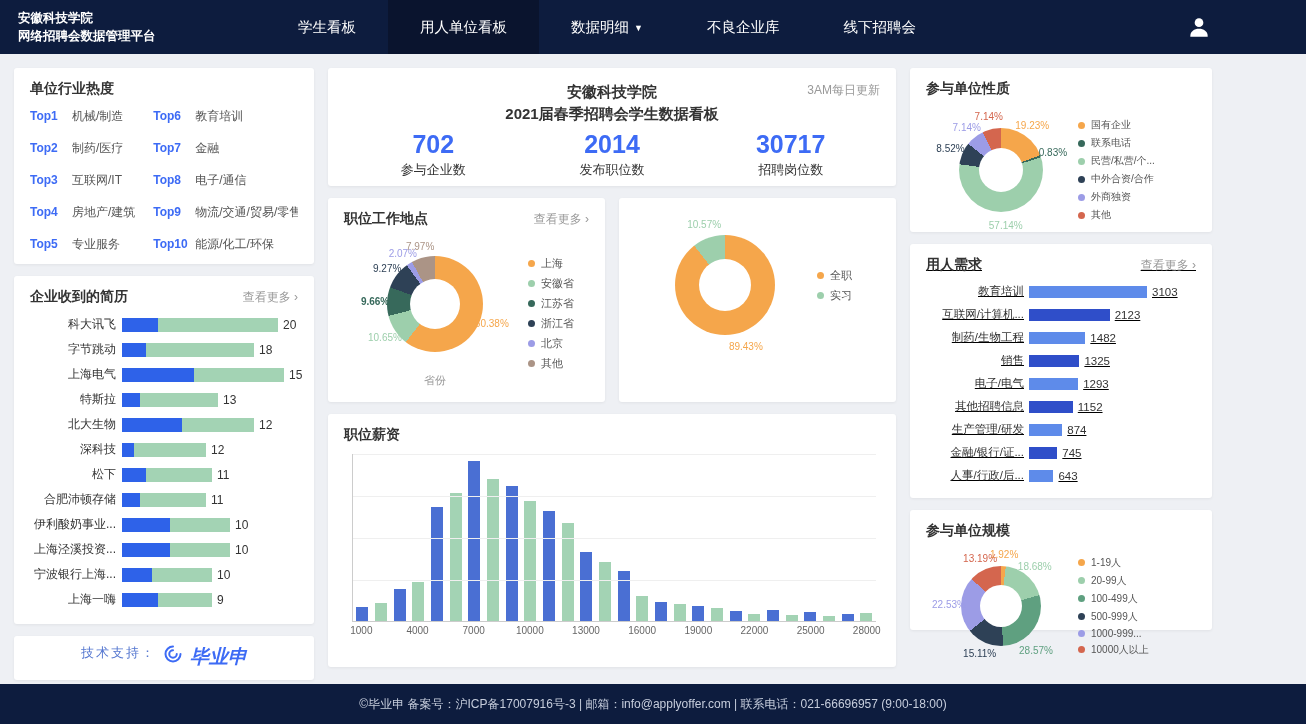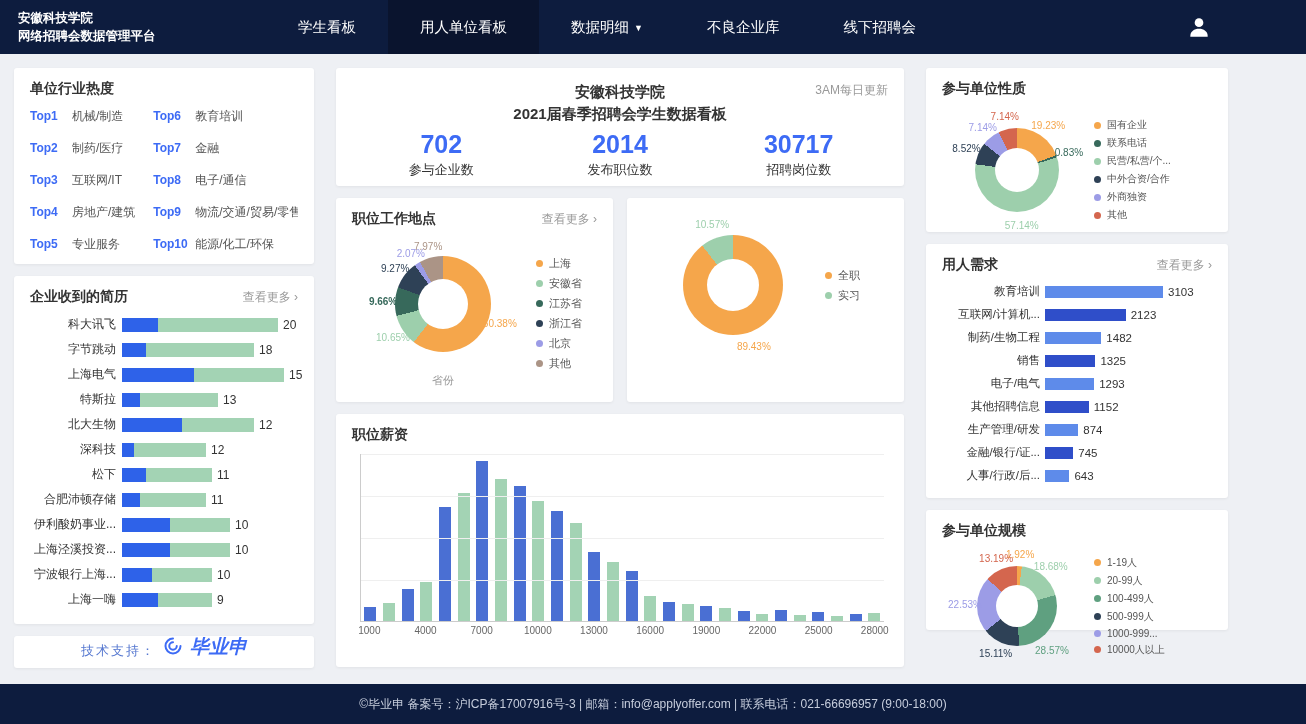--- a/index.html
+++ b/index.html
@@ -14,21 +14,21 @@
   .navbar { height:54px; background:#0d1c3e; display:flex; align-items:stretch; color:#fff; flex-shrink:0; }
   .logo { padding:9px 0 0 18px; width:218px; }
   .logo div { font-size:12.5px; font-weight:bold; line-height:1.45; white-space:nowrap; }
   .nav-items { display:flex; margin-left:48px; }
   .nav-item { padding:0 32px; line-height:54px; font-size:14.5px; cursor:pointer; white-space:nowrap; }
   .nav-item.active { background:#0a142e; }
   .caret { font-size:9px; margin-left:5px; vertical-align:1px; }
   .navbar-right { margin-left:auto; display:flex; align-items:center; padding-right:92px; }
   .avatar { width:30px; height:30px; border-radius:50%; display:flex; align-items:center; justify-content:center; cursor:pointer; }
   
-  .main { flex:1; display:flex; gap:22px; padding:14px 0 0 14px; align-items:flex-start; overflow:hidden; }
+  .main { flex:1; display:flex; gap:14px; padding:14px 0 0 14px; align-items:flex-start; overflow:hidden; }
   .col-left  { width:300px; display:flex; flex-direction:column; gap:12px; }
   .col-mid   { width:568px; display:flex; flex-direction:column; gap:12px; }
   .col-right { width:302px; display:flex; flex-direction:column; gap:12px; }
   .card { background:#fff; border-radius:3px; padding:12px 16px; box-shadow:0 1px 3px rgba(0,0,0,0.06); }
   .card-head { display:flex; justify-content:space-between; align-items:center; margin-bottom:10px; }
   .card-title { font-size:14px; font-weight:bold; color:#333; }
   .more-link { font-size:12px; color:#999; cursor:pointer; white-space:nowrap; }
   
   .industry-card { height:196px; }
   .industry-grid { display:grid; grid-template-columns:46% 54%; row-gap:15px; }
@@ -38,21 +38,21 @@
   
   .resumes-card { height:348px; }
   .chart-legend { display:flex; gap:16px; font-size:12px; color:#333; margin:0 0 10px 2px; align-items:center; }
   .legend-swatch { width:14px; height:10px; display:inline-block; margin-right:5px; border-radius:2px; }
   .legend-entry { display:flex; align-items:center; cursor:pointer; }
   .hrow { display:flex; align-items:center; margin-bottom:8px; }
   .hrow-name { width:86px; text-align:right; font-size:12px; color:#333; margin-right:6px; white-space:nowrap; overflow:hidden; flex-shrink:0; }
   .hrow-bar { display:flex; height:14px; }
   .hrow-val { font-size:12px; color:#333; margin-left:5px; }
   
-  .tech-card { height:32px; display:flex; align-items:flex-end; justify-content:center; gap:7px; padding:8px 16px; }
+  .tech-card { height:44px; display:flex; align-items:flex-start; justify-content:center; gap:7px; padding:8px 16px; }
   .tech-label { color:#5577d0; font-size:13px; letter-spacing:2px; }
   .brand { color:#3d6bf5; font-size:19px; font-weight:bold; font-style:italic; }
   
   .stats-card { height:118px; position:relative; padding-top:13px; }
   .update-note { position:absolute; right:16px; top:14px; color:#999; font-size:12px; }
   .stats-title { text-align:center; font-size:15px; font-weight:bold; color:#333; line-height:1.45; }
   .stats-row { display:flex; margin-top:5px; }
   .stat { flex:1; text-align:center; }
   .stat-value { color:#3d6bf5; font-size:25px; font-weight:bold; }
   .stat-label { font-size:13px; color:#333; margin-top:2px; }
@@ -74,21 +74,21 @@
   
   .salary-card { height:253px; }
   .hist-plot { position:relative; height:168px; margin:10px 4px 0 8px; border-left:1px solid #ccc; border-bottom:1px solid #ccc; display:flex; align-items:flex-end; }
   .gridline { position:absolute; left:0; right:0; height:1px; background:#efefef; }
   .hist-col { flex:1; display:flex; align-items:flex-end; justify-content:center; height:100%; }
   .hist-bar { width:12px; }
   .hist-labels { display:flex; margin:3px 4px 0 8px; height:14px; }
   .hist-lab { flex:1; position:relative; }
   .hist-lab span { position:absolute; left:50%; transform:translateX(-50%); font-size:10px; color:#666; white-space:nowrap; }
   
-  .demand-card { height:254px; }
+  .demand-card { height:254px;text-decoration:underline; }
   .drow { display:flex; align-items:center; margin-bottom:8px; font-size:11.5px; }
   .drow-name { width:98px; text-align:right; color:#333; margin-right:5px; white-space:nowrap; overflow:hidden; flex-shrink:0; }
   .drow-bar { height:12px; }
   .drow-val { margin-left:5px; color:#333; }
   
   .footer { height:40px; background:#0d1c3e; color:#c6cddc; font-size:12px; display:flex; align-items:center; justify-content:center; flex-shrink:0; }
 </style>
 </head>
 <body>
 

